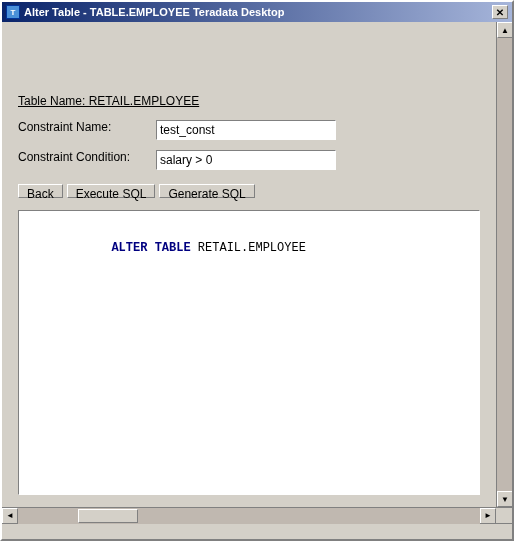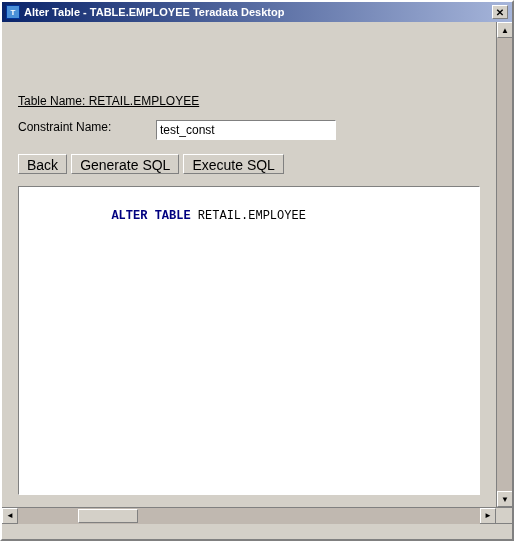--- a/index.html
+++ b/index.html
@@ -164,25 +164,25 @@
     }
 
     .btn {
       background: #d4d0c8;
       border: 1px solid;
       border-top-color: #ffffff;
       border-left-color: #ffffff;
       border-bottom-color: #808080;
       border-right-color: #808080;
       padding: 2px 8px;
-      font-size: 14px;
+      font-size: 12px;
       font-family: inherit;
       cursor: pointer;
       min-width: 40px;
-      height: 20px;
+      height: 14px;
     }
 
     .sql-output {
       background: white;
       border: 1px solid;
       border-top-color: #808080;
       border-left-color: #808080;
       border-bottom-color: #ffffff;
       border-right-color: #ffffff;
       padding: 4px 6px;
@@ -273,21 +273,21 @@
       border-right-color: #ffffff;
       flex: 1;
       overflow: hidden;
       position: relative;
       min-height: 120px;
     }
 
     .sql-scroll-container .sql-output {
       border: none;
       min-height: unset;
-      padding: 4px 6px;
+      padding: 12px 6px;
     }
 
     .scroll-bottom-right-corner {
       width: 16px;
       height: 16px;
       background: #d4d0c8;
       flex-shrink: 0;
     }
   </style>
 </head>
@@ -306,25 +306,29 @@
   <div class="content-area">
     <div class="main-content">
 
       <div class="table-name-label">Table Name: RETAIL.EMPLOYEE</div>
 
       <div class="form-row">
         <span class="form-label">Constraint Name:</span>
         <input class="form-input" type="text" value="test_const" style="">
       </div>
 
+      <div class="form-row">
+        <span class="form-label">Constraint Condition:</span>
+        <input class="form-input" type="text" value="salary &gt; 0" style="">
+      </div>
 
       <div class="button-row">
         <button class="btn">Back</button>
+        <button class="btn">Execute SQL</button>
         <button class="btn">Generate SQL</button>
-        <button class="btn">Execute SQL</button>
       </div>
 
       <div class="sql-scroll-container">
         <div class="sql-output">
           <div class="sql-line">
             <span class="sql-keyword">ALTER TABLE</span><span class="sql-normal"> RETAIL.EMPLOYEE</span>
           </div>
         </div>
       </div>
 

